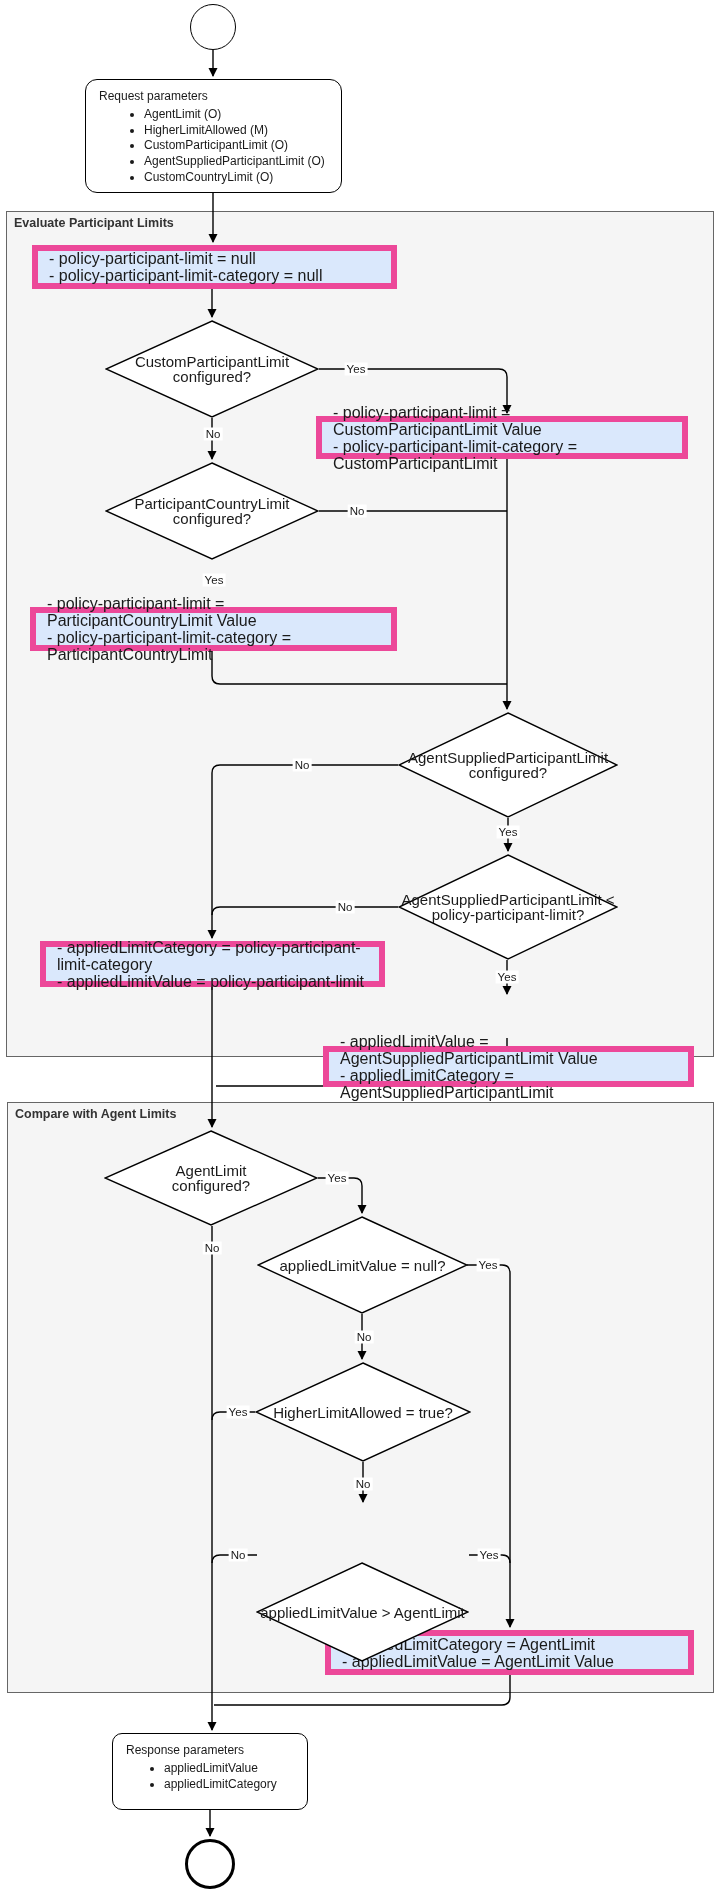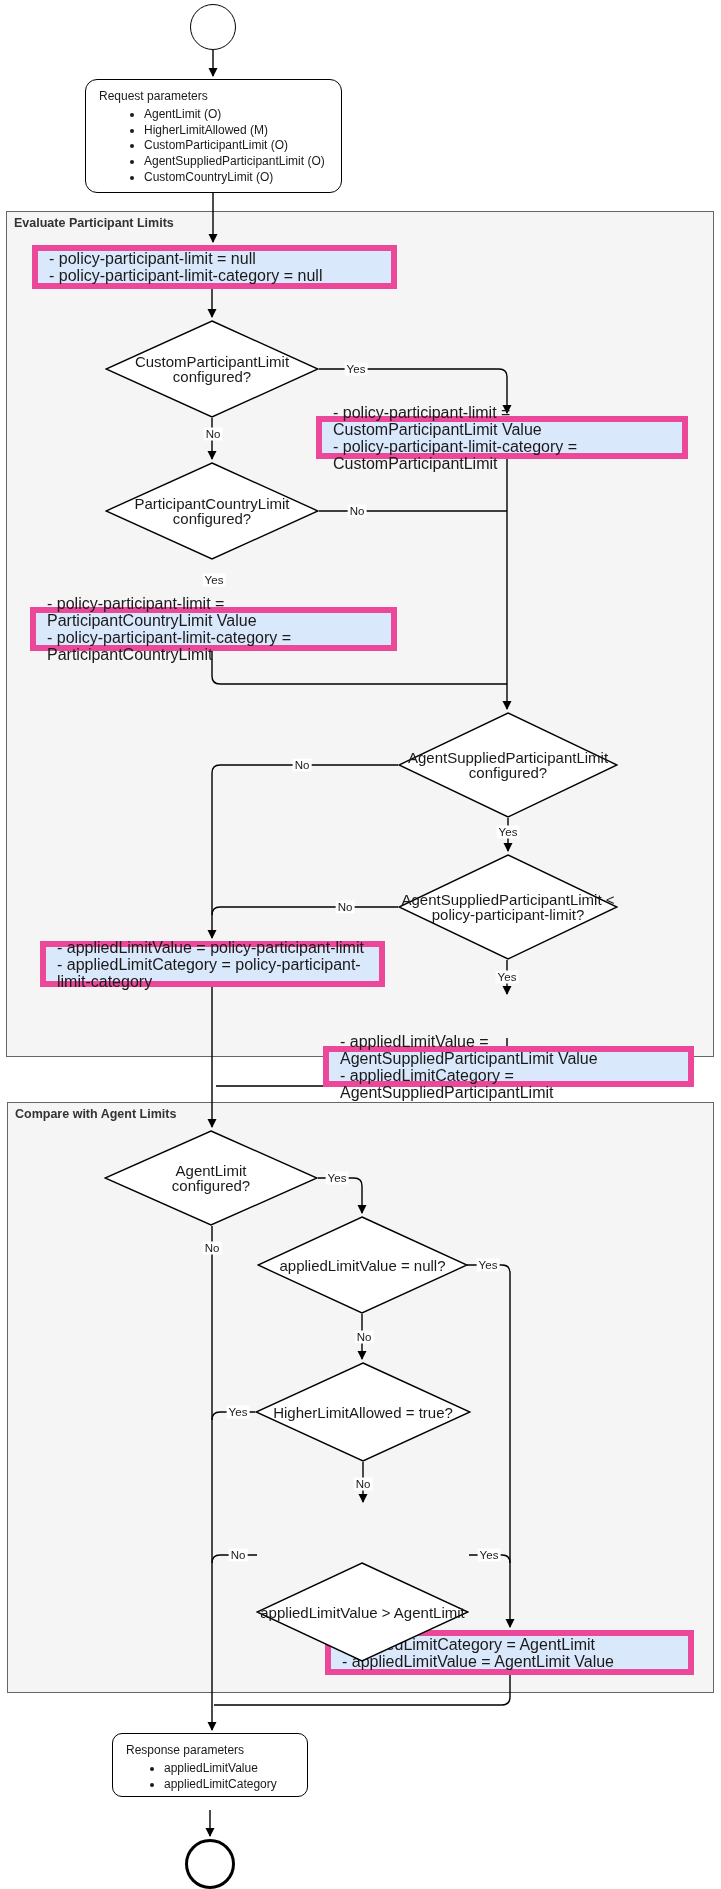--- a/index.html
+++ b/index.html
@@ -102,22 +102,22 @@
     <div>- policy-participant-limit = CustomParticipantLimit Value</div>
     <div>- policy-participant-limit-category = CustomParticipantLimit</div>
   </div>
 
   <div class="node blue-box" style="left:30px;top:607px;width:367px;height:44px;">
     <div>- policy-participant-limit = ParticipantCountryLimit Value</div>
     <div>- policy-participant-limit-category = ParticipantCountryLimit</div>
   </div>
 
   <div class="node blue-box" style="left:40px;top:941px;width:345px;height:46px;">
+    <div>- appliedLimitCategory = policy-participant-limit-category</div>
     <div>- appliedLimitValue = policy-participant-limit</div>
-    <div>- appliedLimitCategory = policy-participant-limit-category</div>
   </div>
 
   <div class="node blue-box" style="left:323px;top:1046px;width:371px;height:41px;">
     <div>- appliedLimitValue = AgentSuppliedParticipantLimit Value</div>
     <div>- appliedLimitCategory = AgentSuppliedParticipantLimit</div>
   </div>
 
   <div class="node blue-box" style="left:325px;top:1630px;width:369px;height:45px;">
     <div>- appliedLimitCategory = AgentLimit</div>
     <div>- appliedLimitValue = AgentLimit Value</div>
@@ -193,21 +193,21 @@
 
   <div class="node diamond" style="left:256px;top:1562px;width:213px;height:100px;">
     <svg width="213" height="100">
         <polygon points="106,1 212,50 106,99 1,50" fill="#fff" stroke="#000" stroke-width="1.4"></polygon>
       </svg>
     <div class="dtext">
       <div>appliedLimitValue &gt; AgentLimit</div>
     </div>
   </div>
 
-  <div class="node param-box" style="left:112px;top:1733px;width:196px;height:64px;border-radius:10px;">
+  <div class="node param-box" style="left:112px;top:1733px;width:196px;height:77px;border-radius:10px;">
     <div class="box-title">Response parameters</div>
     <ul style="padding-left:38px;">
       <li>appliedLimitValue</li>
       <li>appliedLimitCategory</li>
     </ul>
   </div>
 
   <span class="edge-label" style="left:356px;top:369px;">Yes</span>
   <span class="edge-label" style="left:213px;top:434px;">No</span>
   <span class="edge-label" style="left:357px;top:511px;">No</span>

